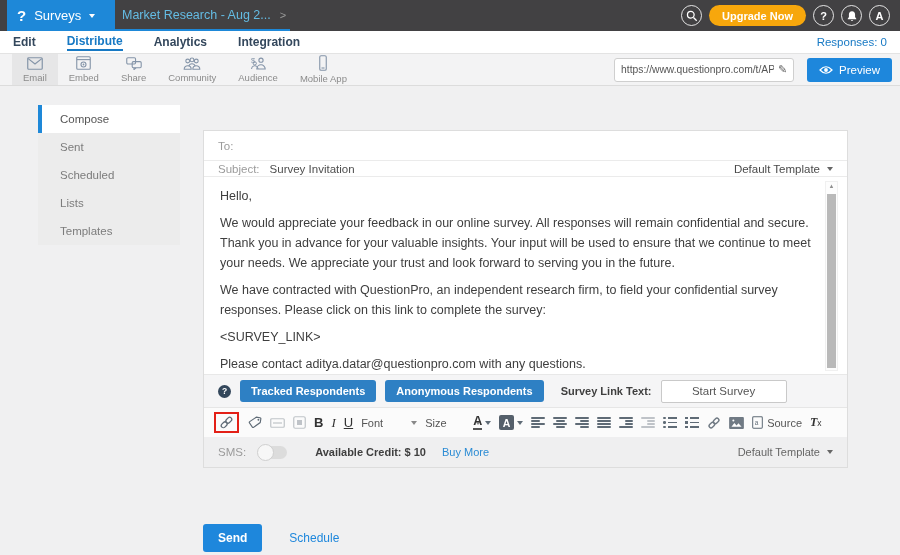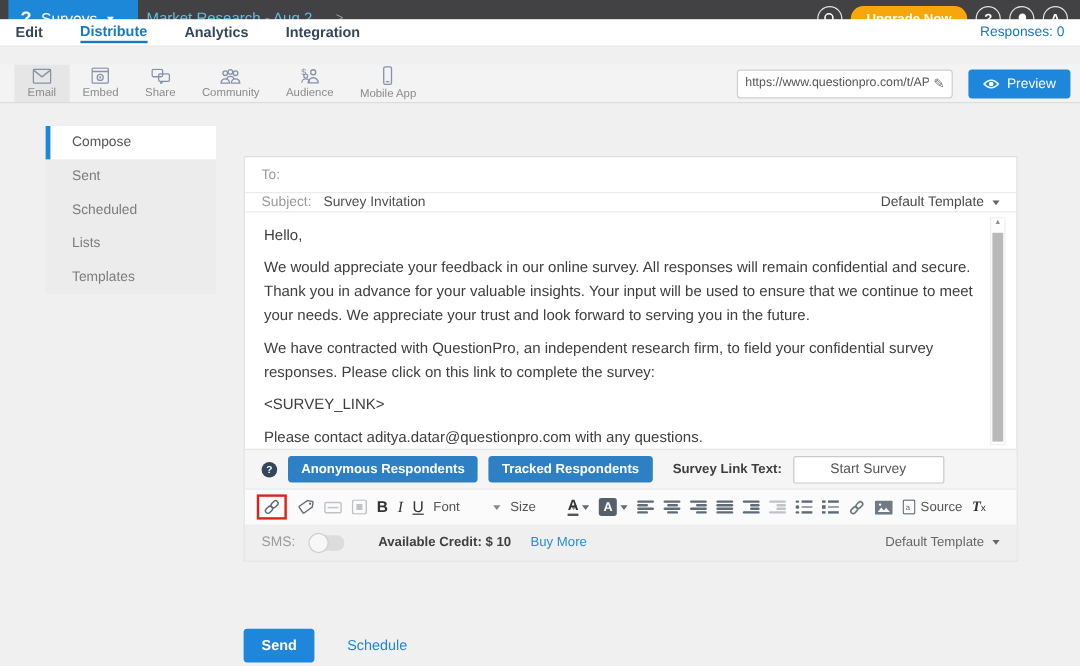--- a/index.html
+++ b/index.html
@@ -22,21 +22,21 @@
   .bc-sep { color:#9a9a9a; font-size:11px; }
   .bc-current { color:#ffffff; }
   .topbar-right { position:absolute; right:10px; top:0; height:31px; display:flex; align-items:center; gap:7px; }
   .circle-btn { width:21px; height:21px; border:1px solid rgba(255,255,255,.85); border-radius:50%;
                 display:flex; align-items:center; justify-content:center; color:#fff; font-size:11px;
                 font-weight:bold; cursor:pointer; }
   .upgrade-btn { height:21px; background:#f7a70c; border-radius:11px; color:#fff; font-size:11px;
                  font-weight:bold; display:flex; align-items:center; padding:0 13px; cursor:pointer; }
 
   
-  .navrow { position:absolute; top:16px; left:0; right:0; height:23px; background:#fff;
+  .navrow { position:absolute; top:31px; left:0; right:0; height:23px; background:#fff;
             border-bottom:1px solid #e3e3e3; display:flex; align-items:center; padding:0 13px; }
   .nav-item { font-size:12px; font-weight:bold; color:#33475c; margin-right:31px; cursor:pointer; padding-bottom:1px; }
   .nav-item.active { color:#1779c4; border-bottom:2px solid #1779c4; }
   .nav-responses { margin-left:auto; font-size:11.5px; color:#1779c4; cursor:pointer; }
 
   
   .dist-toolbar { position:absolute; top:54px; left:0; right:0; height:32px; background:#f3f3f4;
                   border-bottom:1px solid #dcdcdc; display:flex; align-items:stretch; padding-left:12px; }
   .share-tab { display:flex; flex-direction:column; align-items:center; justify-content:center;
                padding:0 11px; cursor:pointer; }
@@ -290,22 +290,22 @@
 
       </div>
       <div class="v-scrollbar">
         <span class="arrow-up"></span>
         <span class="thumb"></span>
       </div>
     </div>
 
     <div class="row resp-row">
       <span class="help-circle">?</span>
+      <span class="resp-btn">Tracked Respondents</span>
       <span class="resp-btn">Anonymous Respondents</span>
-      <span class="resp-btn">Tracked Respondents</span>
       <span class="slt-label">Survey Link Text:</span>
       <input class="slt-input" type="text" value="Start Survey" style="">
     </div>
 
     <div class="row editor-row">
       <span class="ed-btn highlight-red">
         <svg width="15" height="15" viewBox="0 0 16 16">
             <g fill="none" stroke="#5f6b76" stroke-width="1.3" transform="rotate(-45 8 8)">
               <rect x="1" y="5.75" width="7" height="4.5" rx="2.25"></rect>
               <rect x="8" y="5.75" width="7" height="4.5" rx="2.25"></rect>

